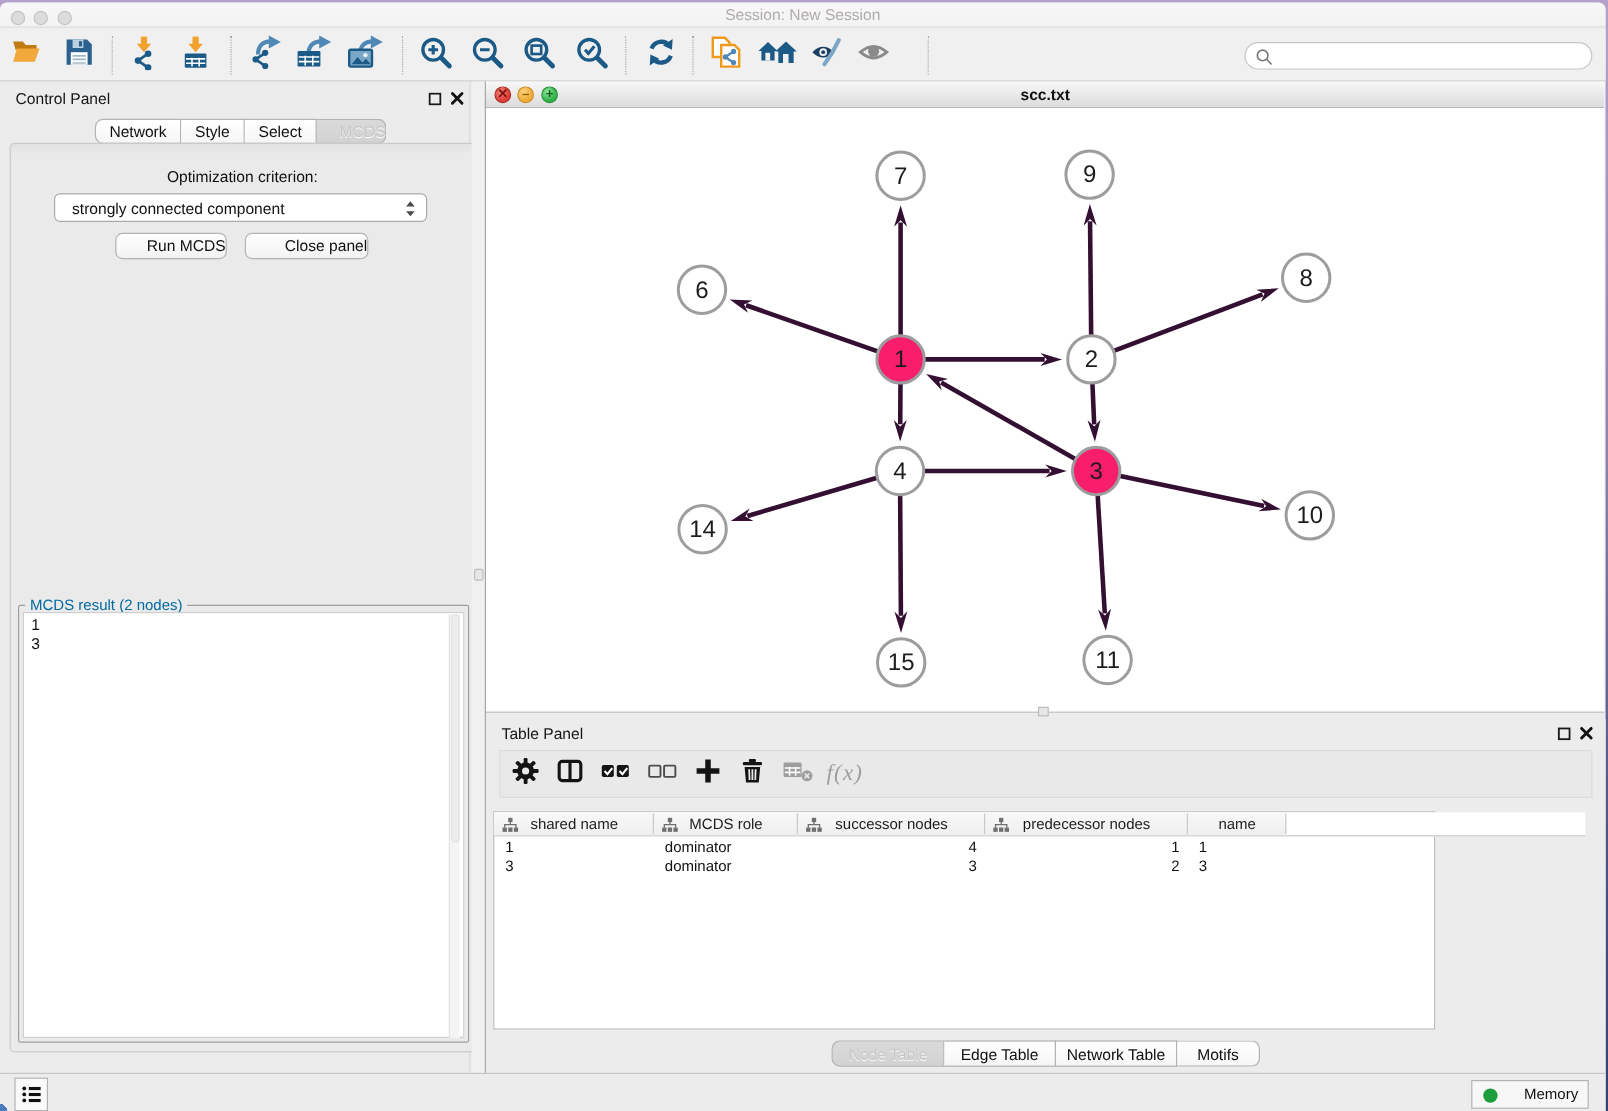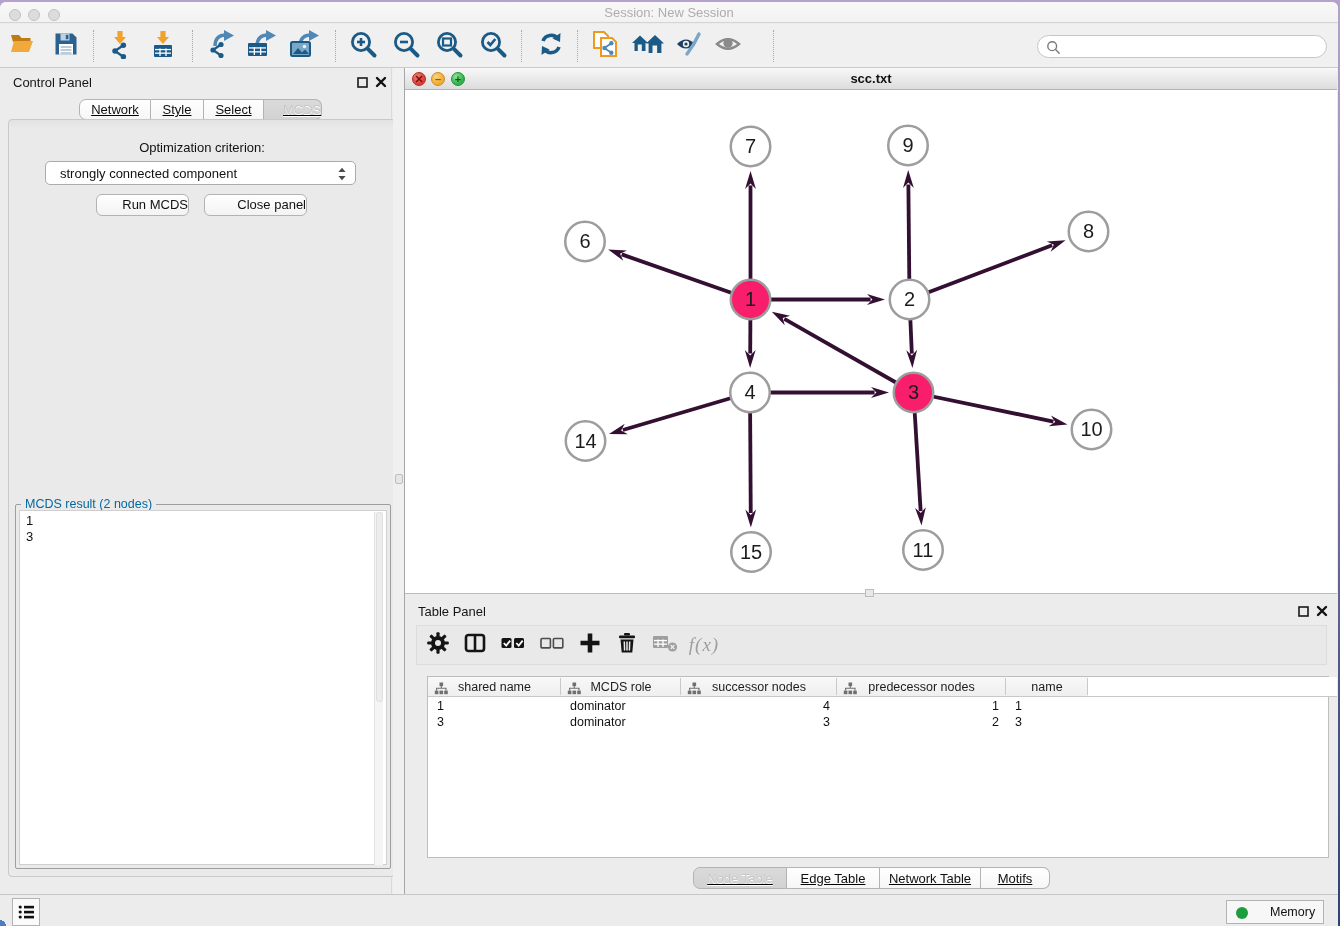--- a/index.html
+++ b/index.html
@@ -34,21 +34,21 @@
     border:none; outline:none; font-size:12px; background:transparent; }
 
   
   #controlpanel { position:absolute; left:0; top:66px; width:392px; height:827px;
     background:#ececec; border-right:1px solid #dadada; }
   .panel-title { font-size:13px; color:#161616; }
   #cp-title { position:absolute; left:13px; top:7px; }
   .panel-btns { position:absolute; top:8px; display:flex; gap:7px; align-items:center; }
   #cp-btns { right:4px; }
 
-  .segtabs { position:absolute; display:flex; height:31px;text-decoration:underline; }
+  .segtabs { position:absolute; display:flex; height:31px; }
   .segtab { height:21px; line-height:20px; text-align:center; font-size:13px; color:#101010;
     background:linear-gradient(#ffffff,#f6f6f6); border:1px solid #b3b3b3; border-left:none; }
   .segtab:first-child { border-left:1px solid #b3b3b3; border-radius:7px 0 0 7px; }
   .segtab:last-child  { border-radius:0 7px 7px 0; }
   .segtab.sel { background:linear-gradient(#dadada,#d2d2d2); color:#c7c7c7;
     text-shadow:0 1px 0 #fff; }
 
   #cp-tabs { left:79px; top:31px; }
 
   #cp-content { position:absolute; left:8px; top:51px; width:388px; height:758px;
@@ -100,21 +100,21 @@
   #net-resize { position:absolute; left:460px; bottom:-3px; width:9px; height:8px;
     background:#e8e8e8; border:1px solid #bdbdbd; }
 
   
   #tablepanel { position:absolute; left:405px; top:597px; width:933px; height:296px;
     background:#ececec; }
   #tp-title { position:absolute; left:13px; top:5px; }
   #tp-btns { right:10px; top:6px; }
   #tp-toolbar { position:absolute; left:11px; top:26px; width:911px; height:40px;
     background:#e9e9e9; border:1px solid #dcdcdc; }
-  #tablewrap { position:absolute; left:22px; top:77px; width:902px; height:182px;
+  #tablewrap { position:absolute; left:6px; top:77px; width:785px; height:182px;
     background:#fff; border:1px solid #bdbdbd; }
   .th-row { position:absolute; left:0; top:0; height:20px; width:909px;
     background:#fff; border-bottom:1px solid #c9c9c9; }
   .th-bg { position:absolute; left:0; top:0; height:19px; width:660px;
     background:linear-gradient(#f8f8f8,#efefef); }
   .th-cell { position:absolute; top:0; height:19px; }
   .th-cell .lbl { position:absolute; left:0; width:100%; top:3px; text-align:center;
     font-size:12.5px; color:#1d1d1d; }
   .th-cell .treeicon { position:absolute; left:6px; top:4px; }
   .th-cell .colsep { position:absolute; right:0; top:1px; height:17px; width:1px; background:#c9c9c9; }

